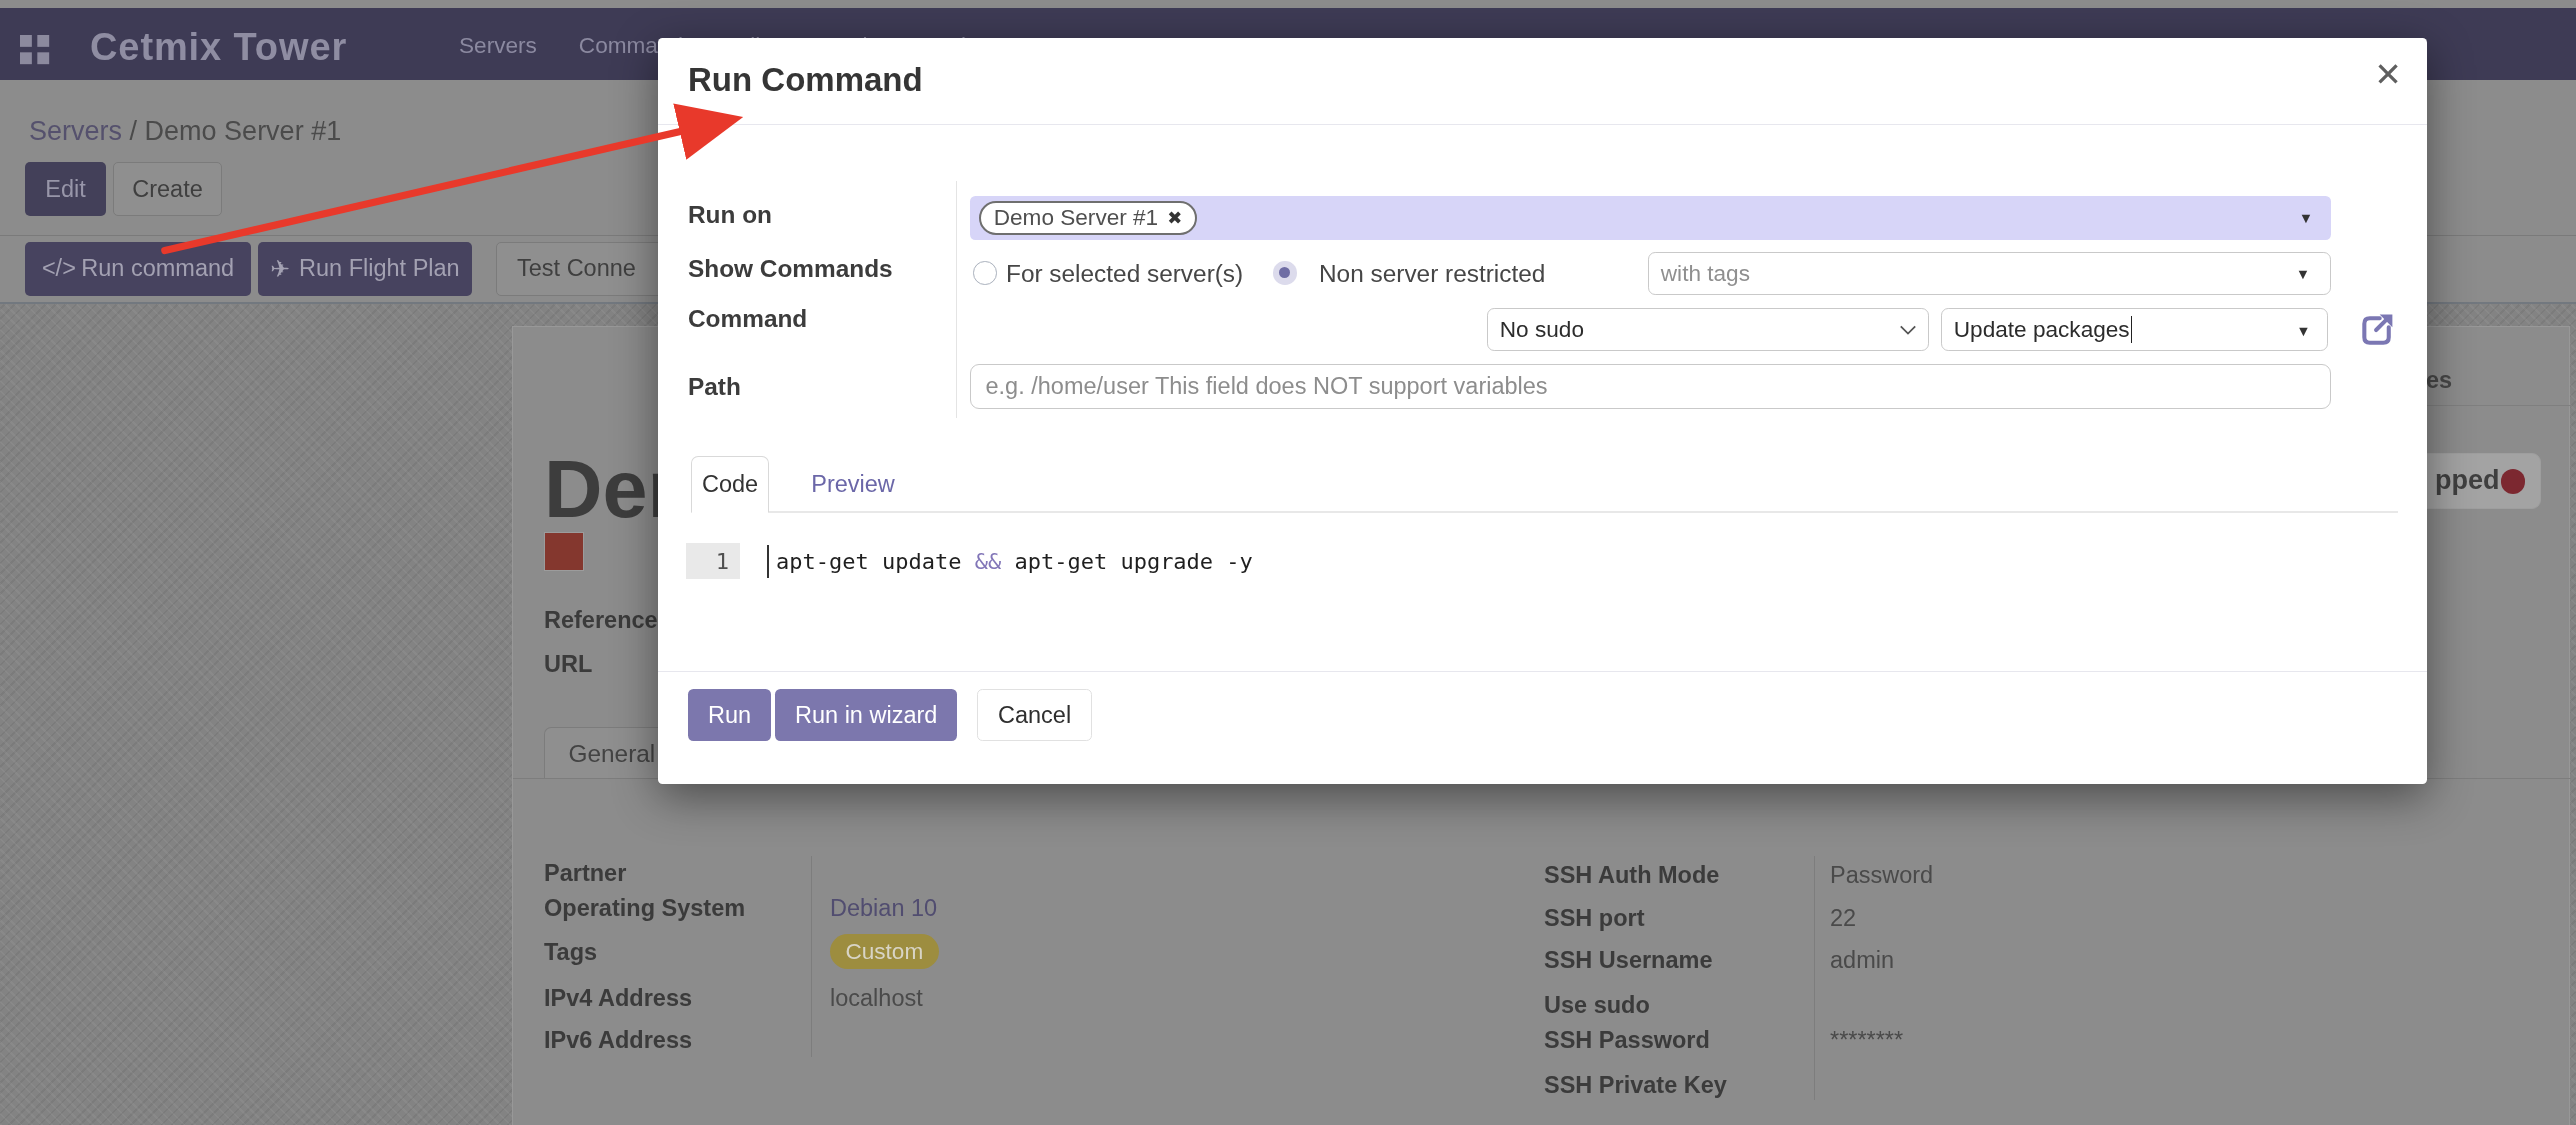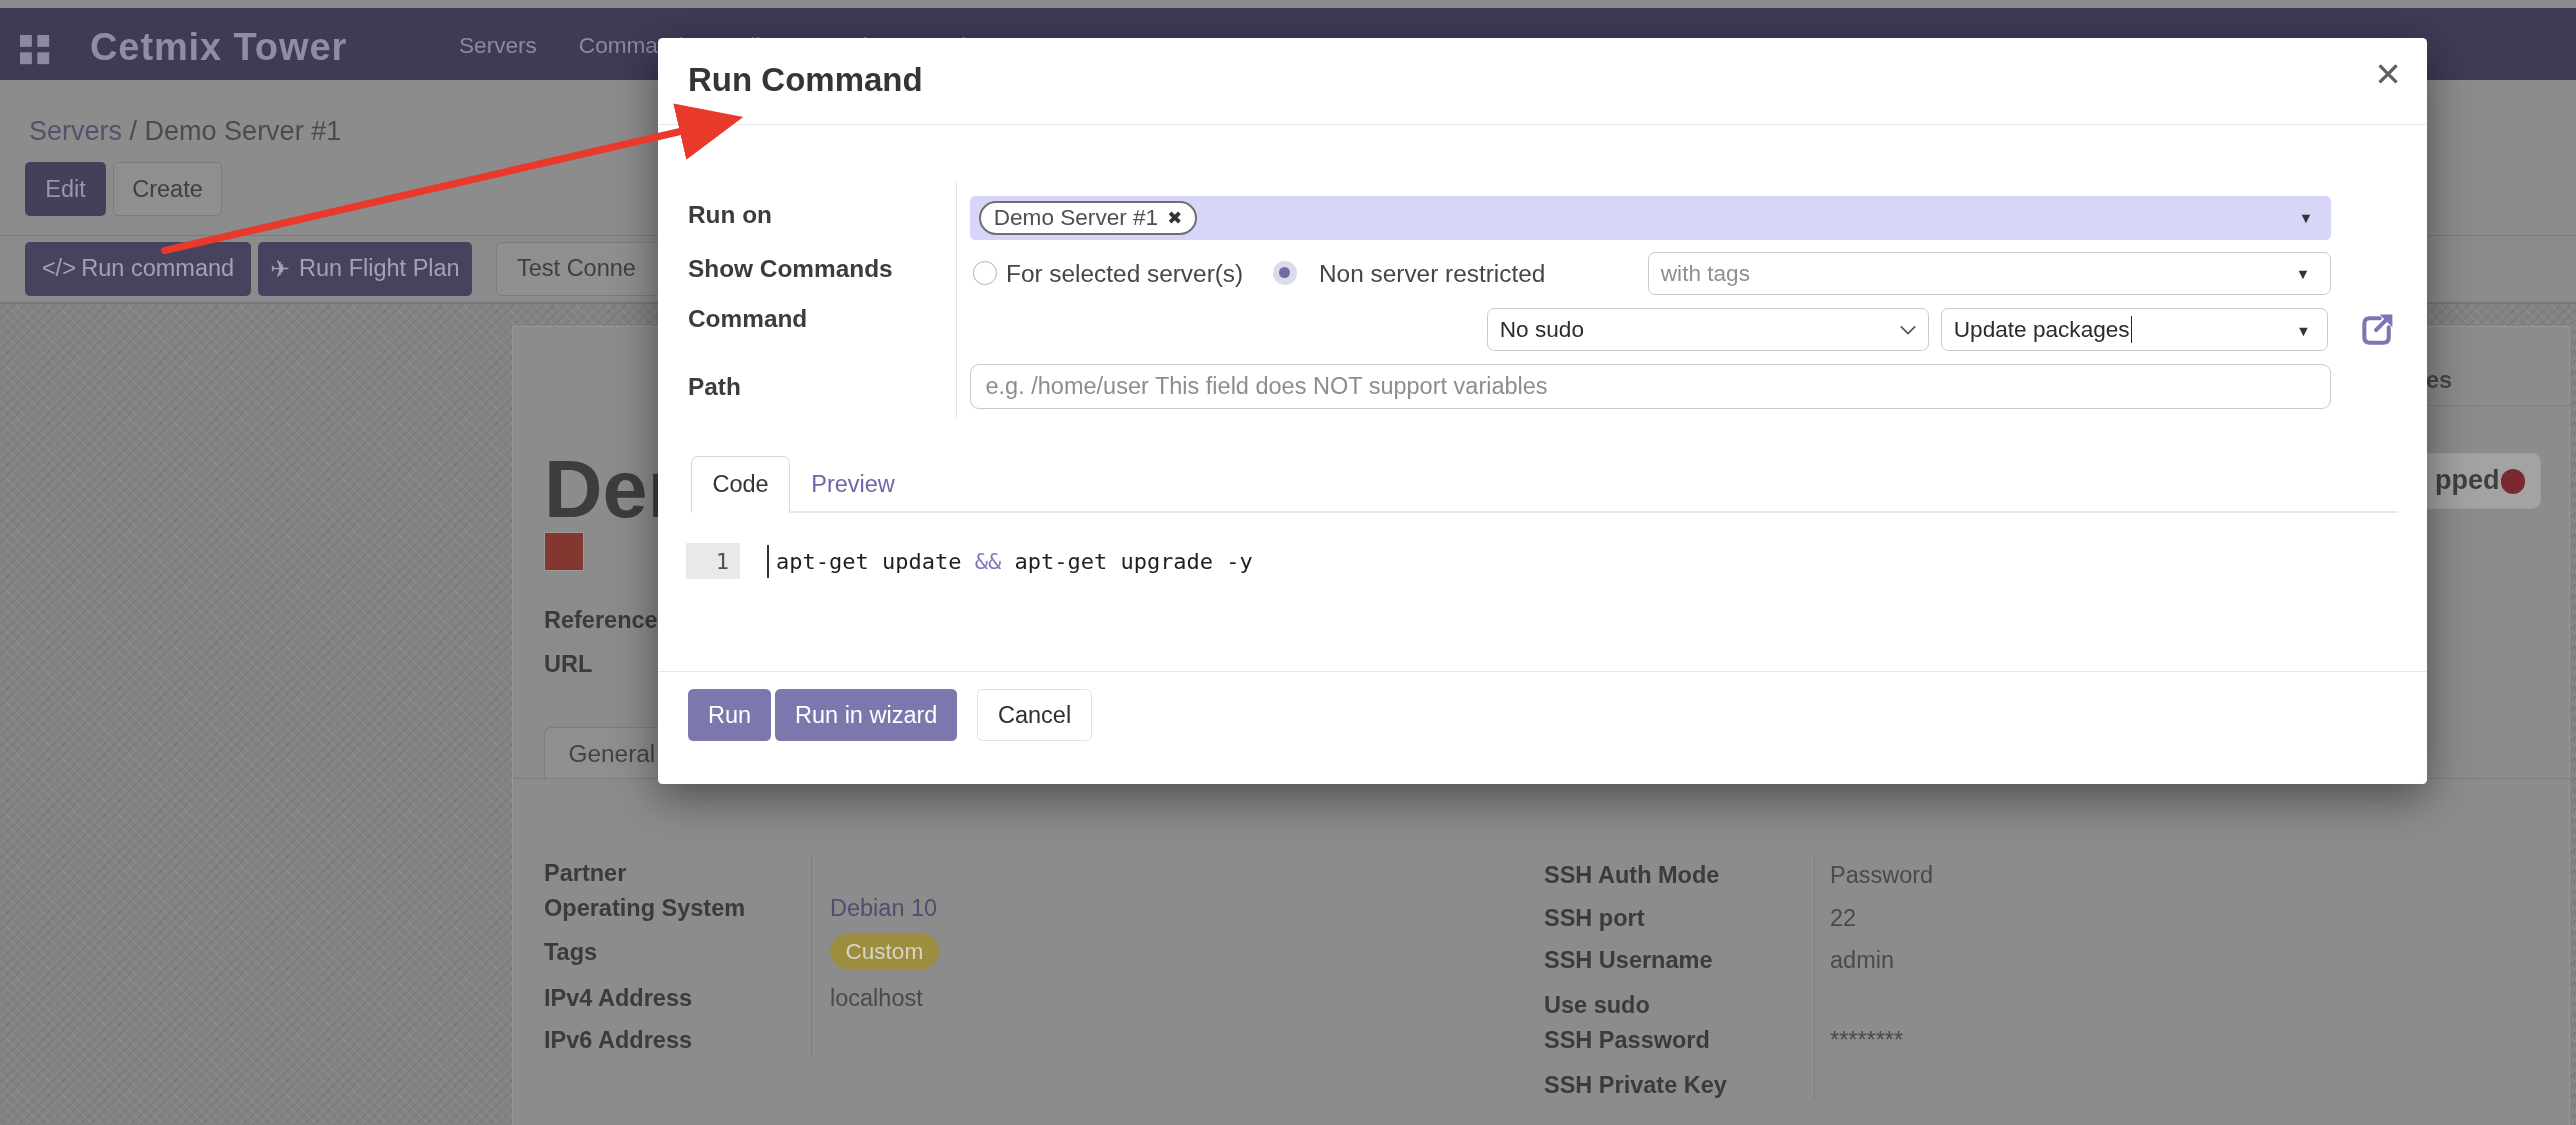--- a/index.html
+++ b/index.html
@@ -72,21 +72,21 @@
   .selbox{position:absolute;display:flex;align-items:center;font-size:22.6px;color:#2c2c2c;padding-left:11.8px;white-space:nowrap;}
   .selbox.white{background:#fff;border:1.8px solid #c9c9c9;border-radius:7.2px;}
   .selbox.lav{background:var(--field-highlight);border-radius:3.6px;}
   .placeholder{color:#8f8f8f;}
   .chev{position:absolute;right:11px;top:50%;transform:translateY(-50%);}
   .text-input{position:absolute;background:#fff;border:1.8px solid #c9c9c9;border-radius:9px;font-size:23.5px;color:#222;
     font-family:"Liberation Sans",sans-serif;padding-left:14.5px;}
   .text-input::placeholder{color:#8d8d8d;opacity:1;}
   .cursor-bar{display:inline-block;width:1.8px;height:27px;background:#222;vertical-align:middle;margin-left:0.9px;}
   .tab{position:absolute;display:flex;align-items:center;justify-content:center;height:57px;font-size:23.5px;}
-  .tab.active{left:33px;top:418px;width:99px;background:#fff;border:1.8px solid #d9d9d9;border-bottom:1.8px solid #fff;
+  .tab.active{left:33px;top:418px;width:78px;background:#fff;border:1.8px solid #d9d9d9;border-bottom:1.8px solid #fff;
     border-radius:7.2px 7.2px 0 0;color:#333;z-index:2;}
   .tab.inactive{left:136px;top:418px;width:118px;color:#6b67a8;}
   .tabline{left:33px;top:473px;width:1707px;height:1.8px;background:#e8e8e8;z-index:1;}
   .gutter{left:28px;top:505px;width:54px;height:36px;background:#e9e9e9;display:flex;align-items:center;justify-content:flex-end;
     padding-right:11px;font-family:"DejaVu Sans Mono",monospace;font-size:22px;color:#4f4f4f;}
   .codeline{left:118px;top:511px;font-family:"DejaVu Sans Mono",monospace;font-size:22px;color:#1f1f1f;white-space:pre;}
   .codeline .op{color:var(--code-operator);}
   .code-cursor{left:109px;top:507px;width:1.8px;height:33px;background:#333;}
   .mbtn{position:absolute;top:651px;height:52px;display:inline-flex;align-items:center;border-radius:5.4px;font-size:23.5px;padding:0 20px;cursor:pointer;}
   .mbtn.primary{background:var(--accent);color:#fff;}

